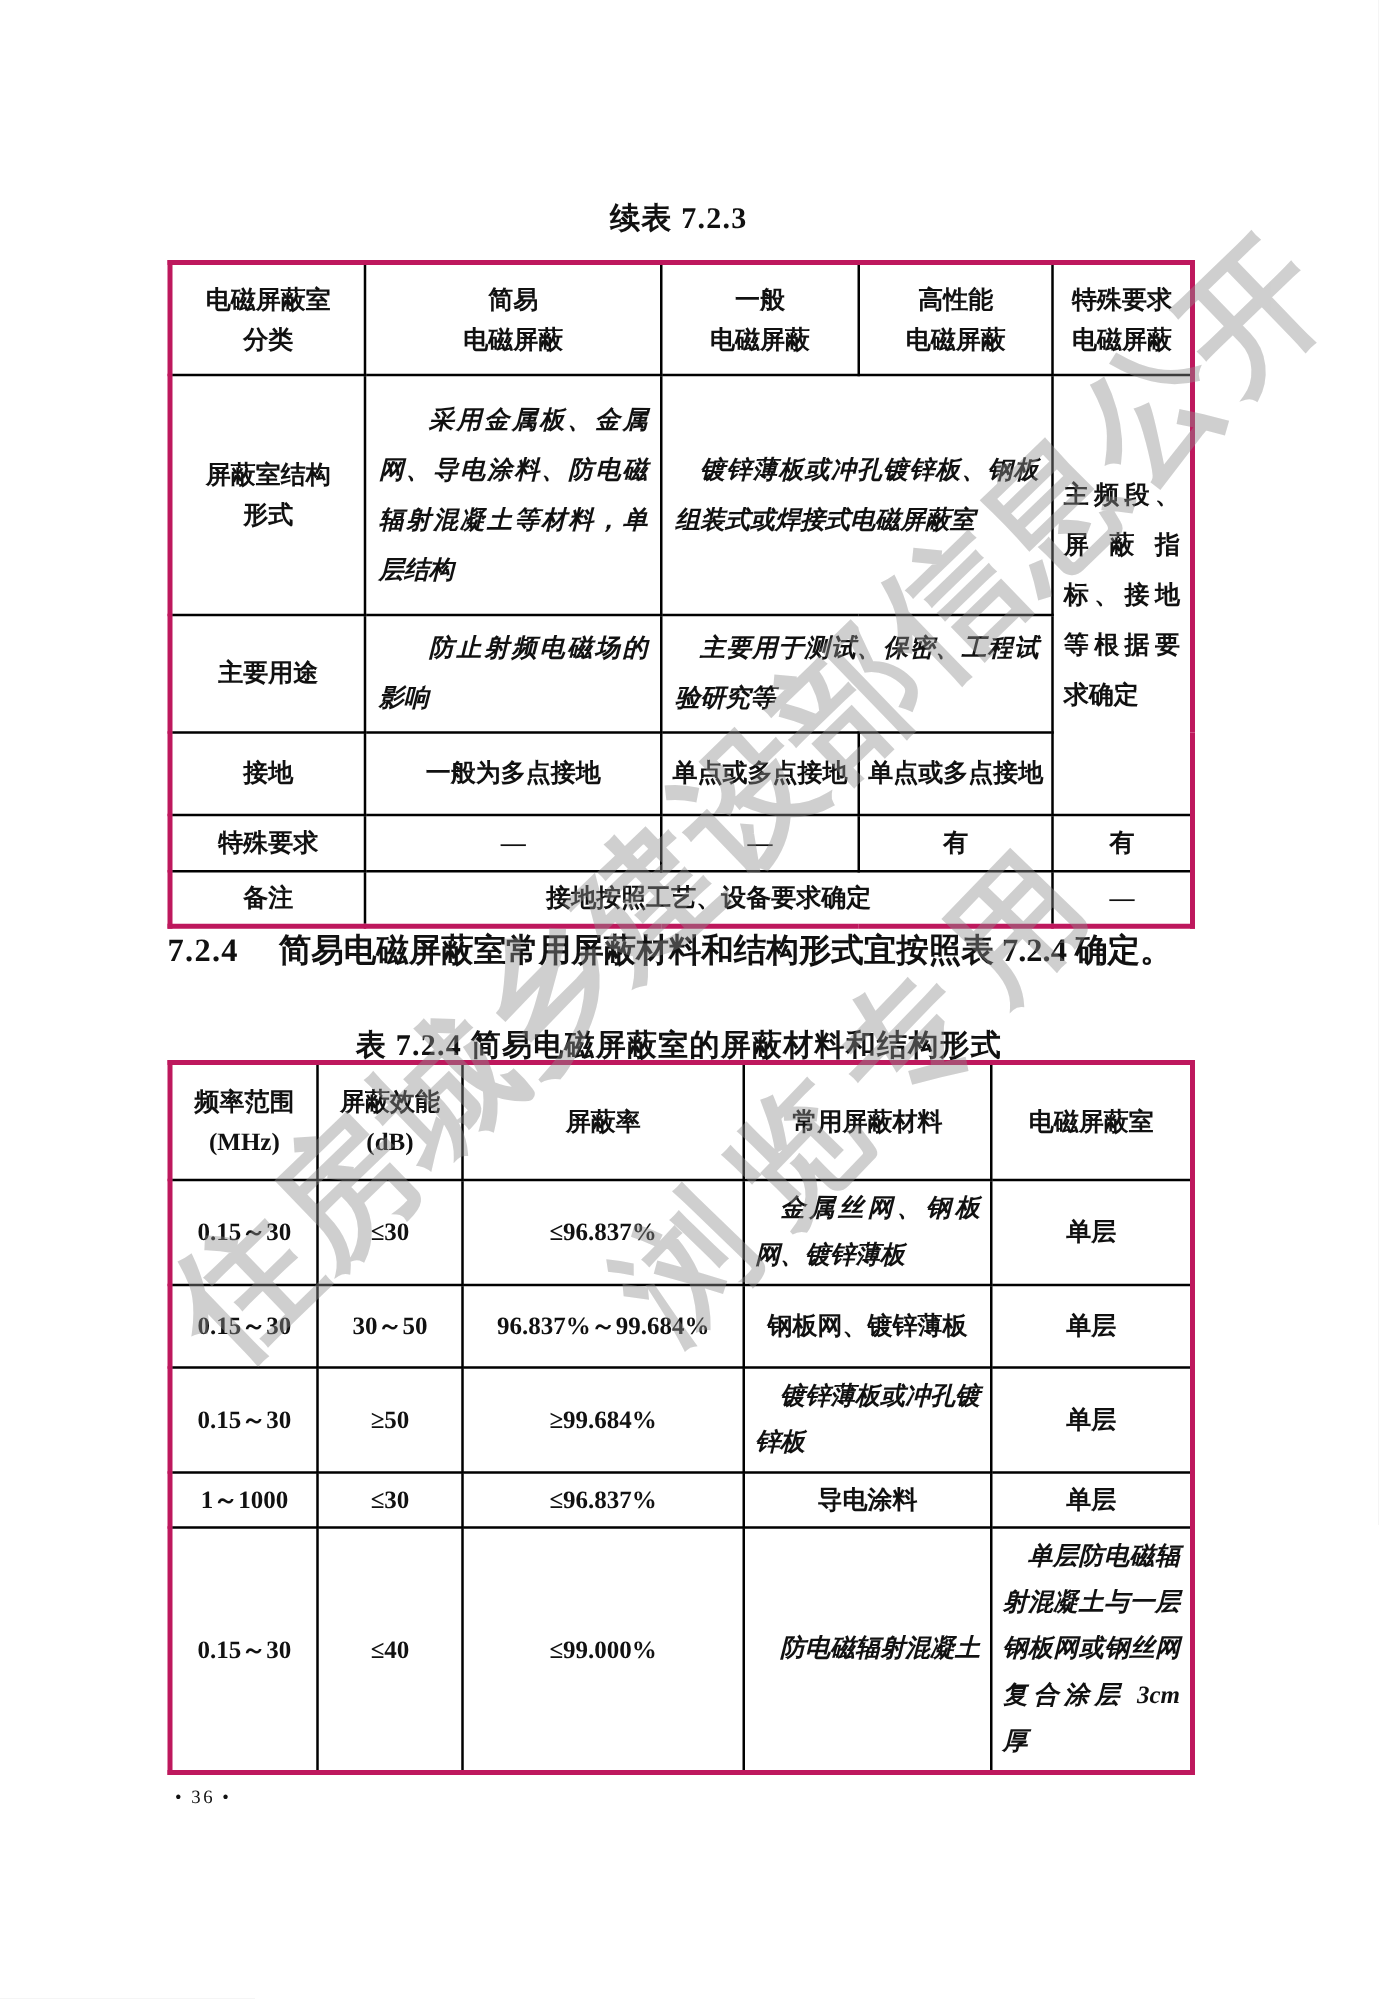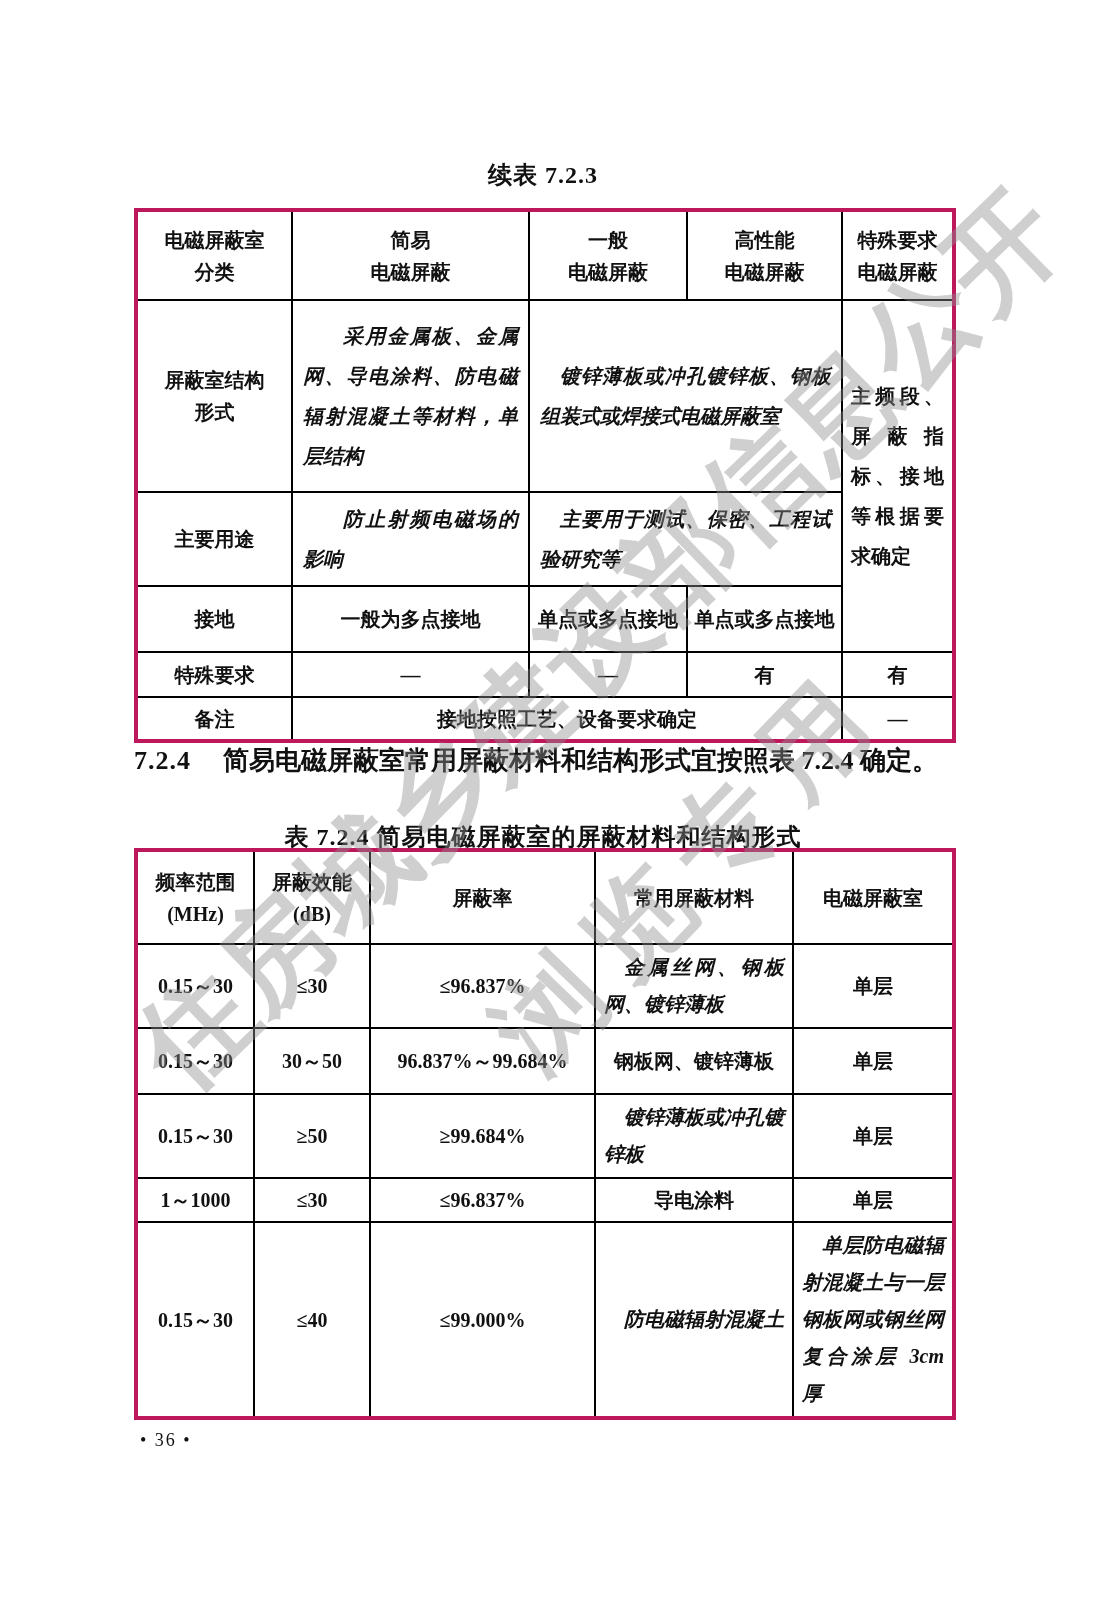--- a/index.html
+++ b/index.html
@@ -50,21 +50,21 @@
 
   .clause{
     position:absolute;left:0;top:737px;width:100%;
     font-size:26px;font-weight:bold;line-height:48px;
     text-align:justify;
   }
   .clause-num{margin-right:32px;letter-spacing:1px;}
 
   .page-number{
     position:absolute;left:140px;top:1430px;z-index:1;
-    font-size:18px;letter-spacing:2px;
+    font-size:15px;letter-spacing:2px;
   }
 
   .watermark{
     position:absolute;z-index:2;
     color:#8f8f8f;opacity:0.42;
     font-weight:bold;white-space:nowrap;
     pointer-events:none;
     transform-origin:center center;
     font-family:"Liberation Serif","DejaVu Serif",serif;
   }

